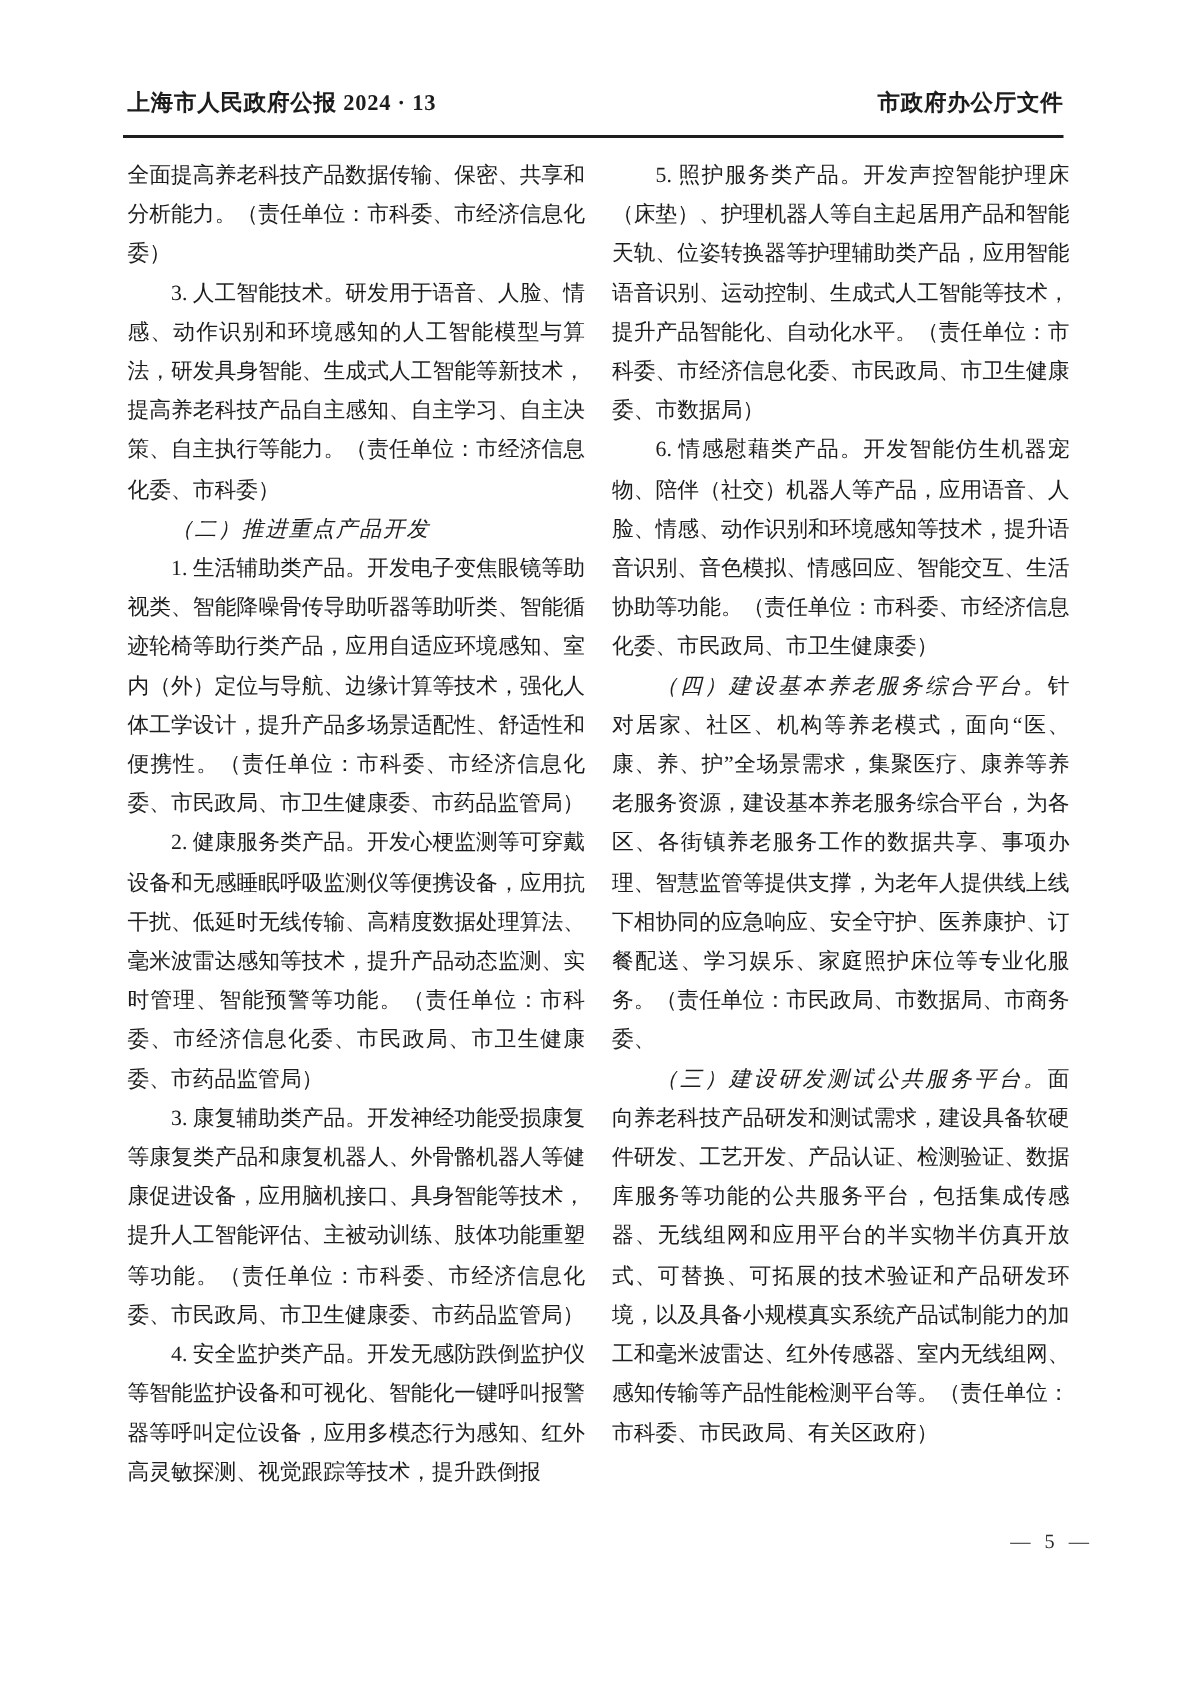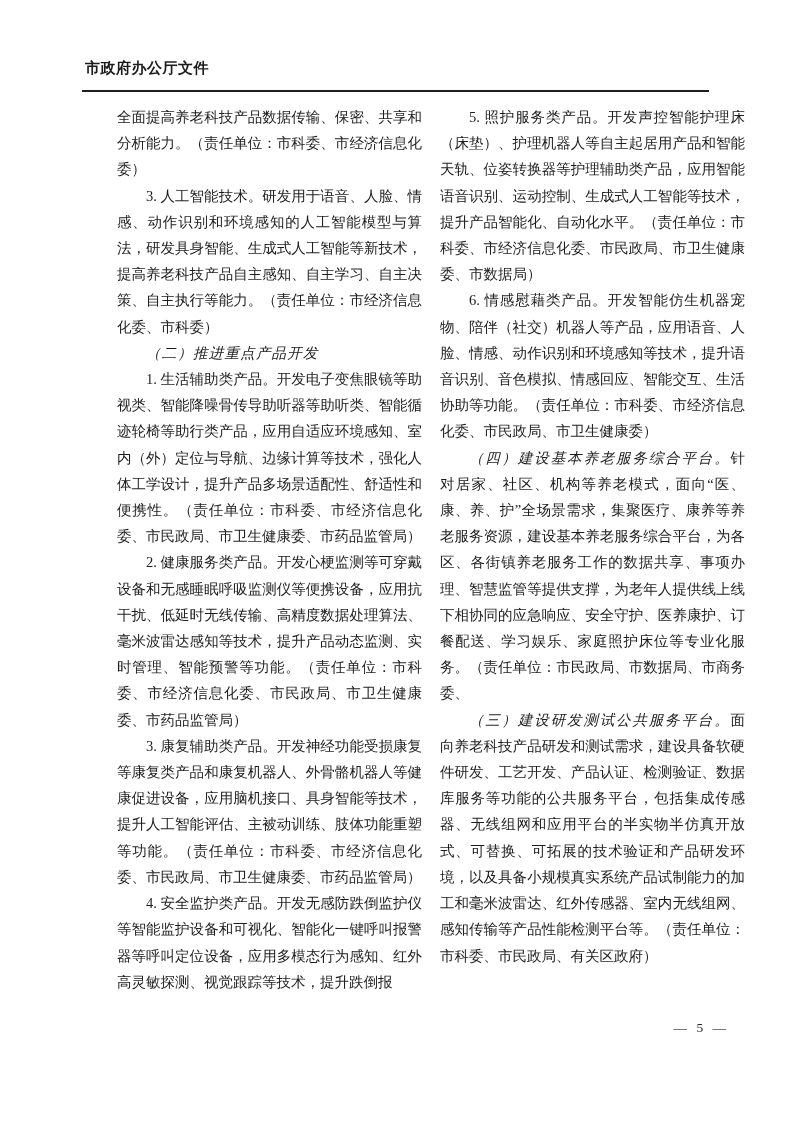--- a/index.html
+++ b/index.html
@@ -39,21 +39,20 @@
     height: 2px;
     background: #1e1e1e;
   }
   .content {
     position: absolute;
     left: 85px;
     top: 104px;
     width: 628px;
     display: flex;
     gap: 18px;
-    margin-left: 32px;
   }
   .column {
     width: 305px;
     font-size: 14.5px;
     line-height: 26.2px;
     text-align: justify;
     text-justify: inter-ideograph;
   }
   .column p {
     margin: 0;
@@ -75,20 +74,21 @@
     color: #2a2a2a;
     white-space: nowrap;
   }
 </style>
 </head>
 <body>
 
 <div class="page">
 
   <div class="page-header">
+    <span>上海市人民政府公报 2024 · 13</span>
     <span>市政府办公厅文件</span>
   </div>
 
   <div class="header-rule"></div>
 
   <div class="content">
 
     <div class="column">
       <p class="noindent"><span class="kai"></span><span>全面提高养老科技产品数据传输、保密、共享和分析能力。（责任单位：市科委、市经济信息化委）</span></p>
       <p><span class="kai"></span><span>3. 人工智能技术。研发用于语音、人脸、情感、动作识别和环境感知的人工智能模型与算法，研发具身智能、生成式人工智能等新技术，提高养老科技产品自主感知、自主学习、自主决策、自主执行等能力。（责任单位：市经济信息化委、市科委）</span></p>

